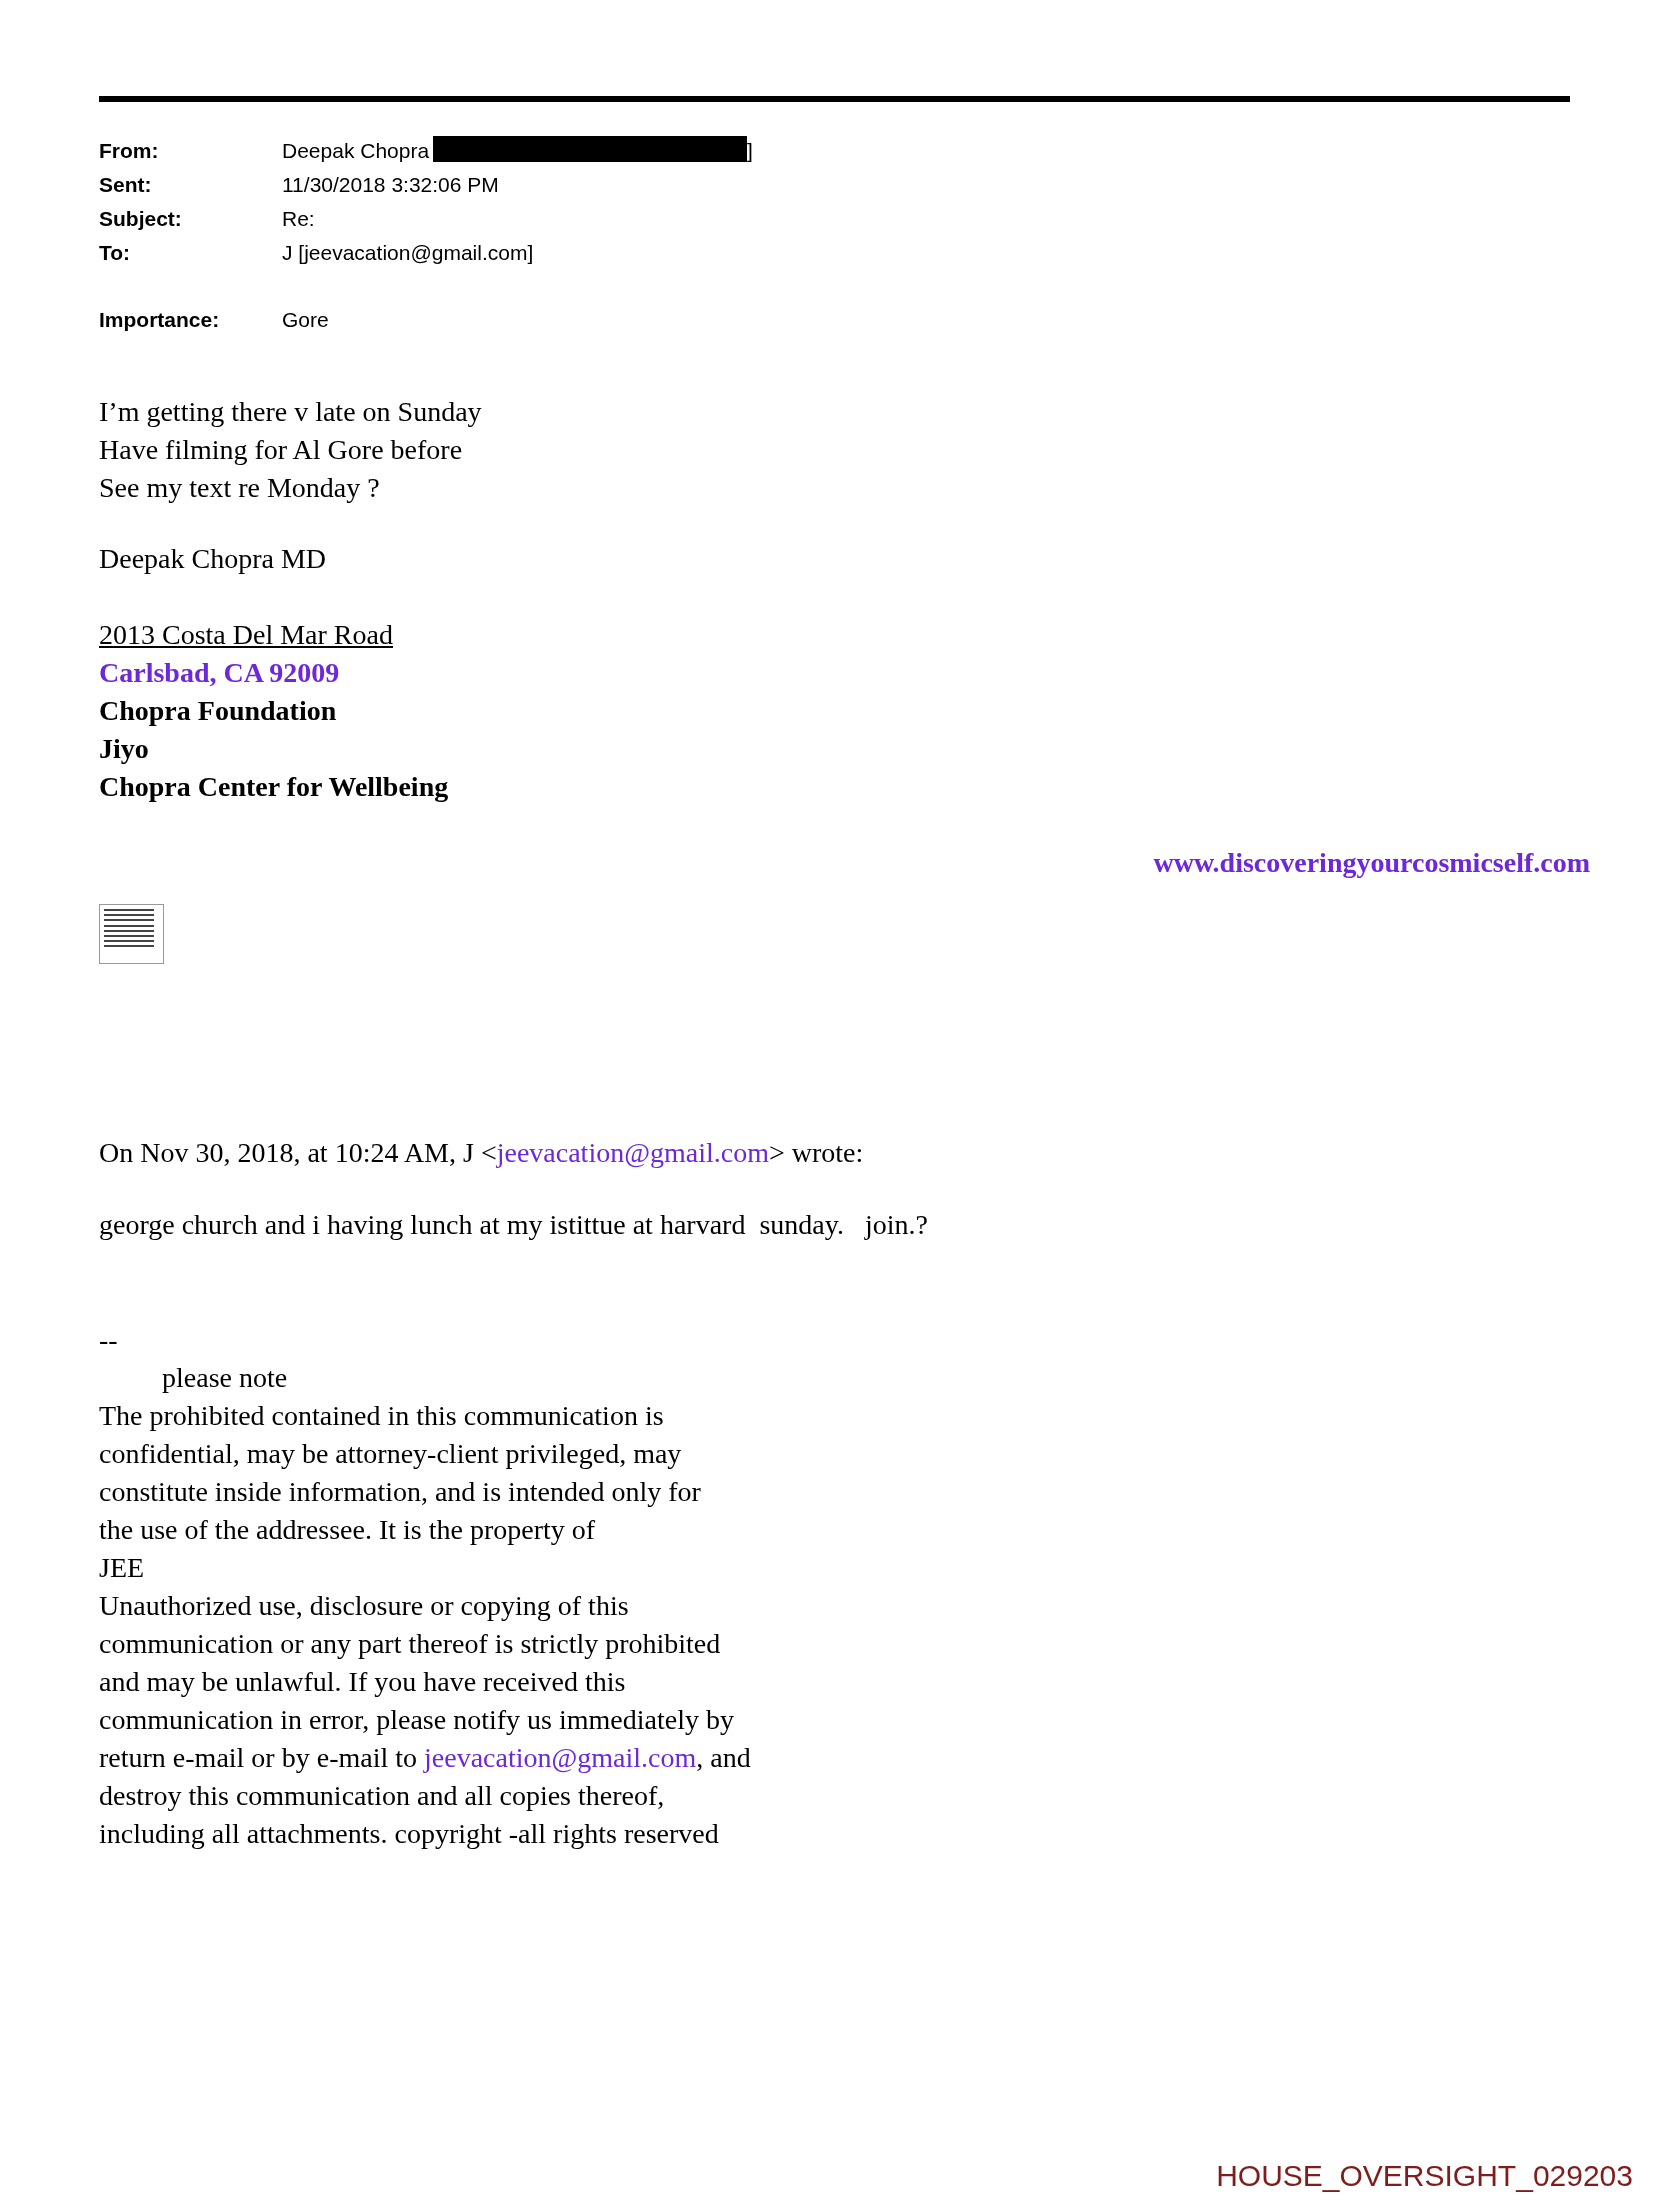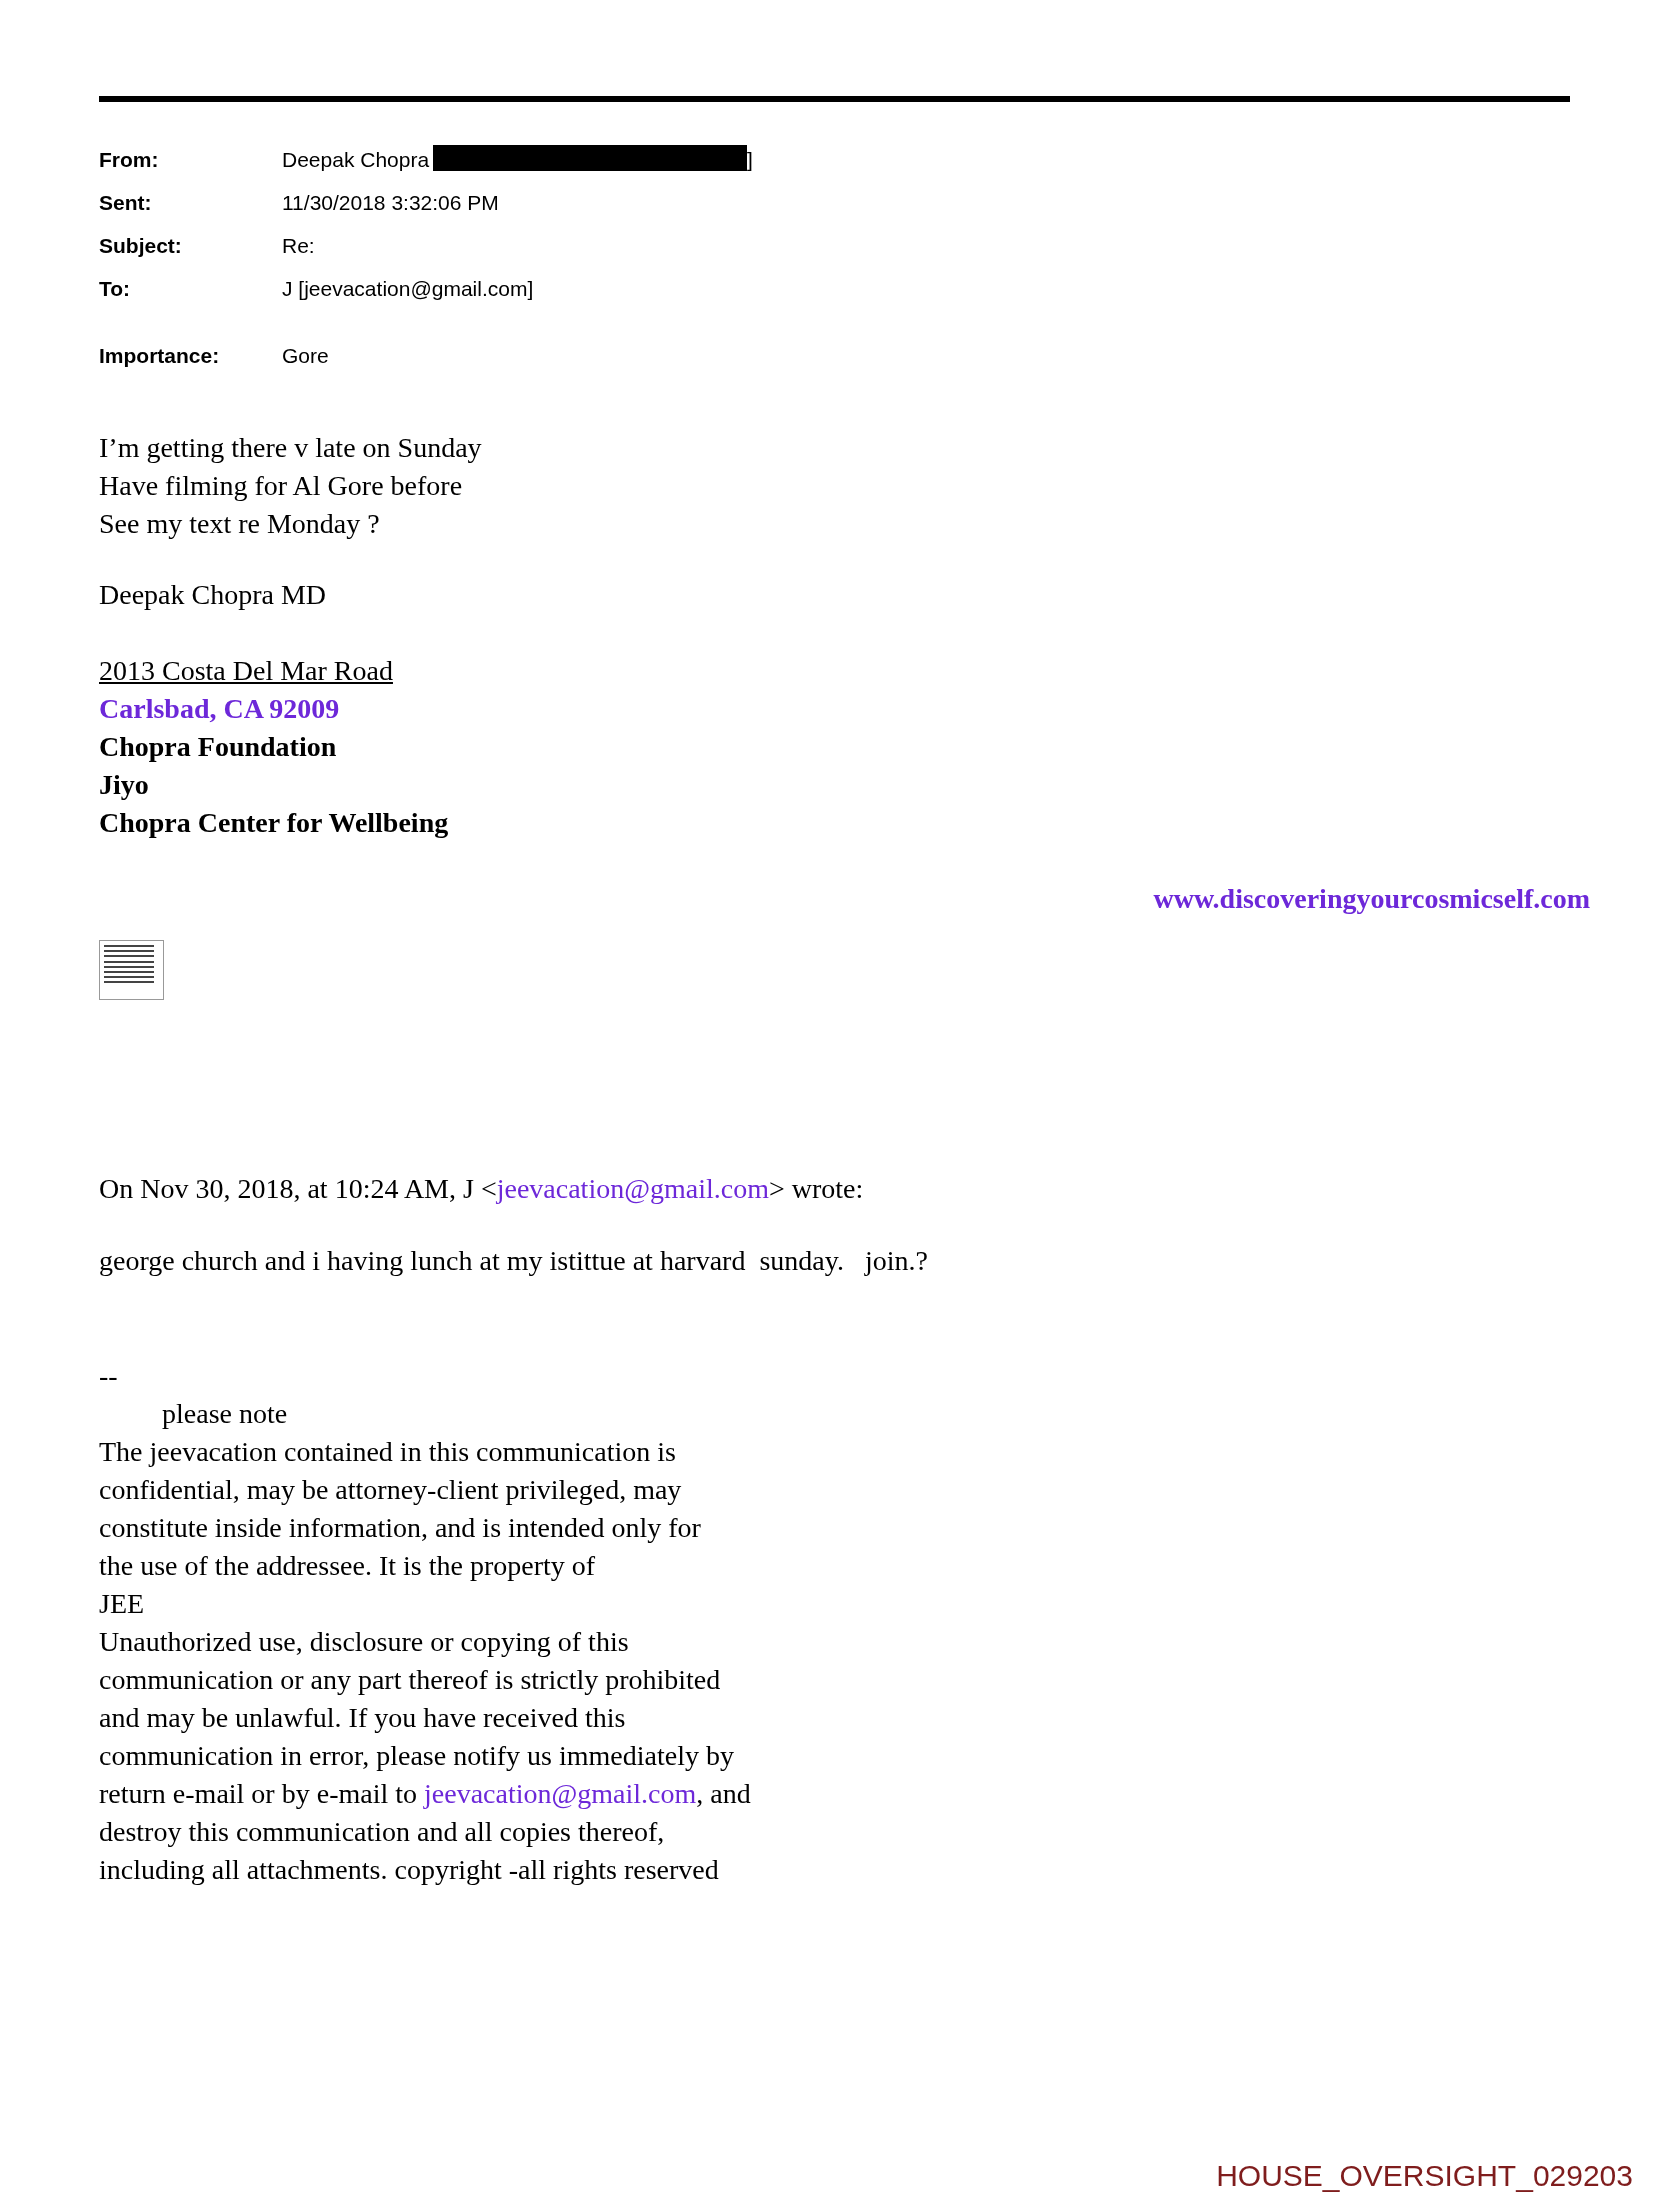--- a/index.html
+++ b/index.html
@@ -29,21 +29,21 @@
     left: 99px;
     top: 134px;
     right: 79px;
   }
   
   .hdr {
     font-family: "Liberation Sans", sans-serif;
     font-size: 21px;
     line-height: 34px;
   }
-  .hdr-row { white-space: nowrap; margin-top: 9px; }
+  .hdr-row { white-space: nowrap; }
   .hdr-label {
     display: inline-block;
     width: 183px;
     font-weight: bold;
   }
   .redaction {
     display: inline-block;
     width: 314px;
     height: 26px;
     background: #000000;
@@ -173,21 +173,21 @@
 
     <div class="quoted-header">
       <span>On Nov 30, 2018, at 10:24 AM, J &lt;</span><span class="link">jeevacation@gmail.com</span><span>&gt; wrote:</span>
     </div>
 
     <div class="quoted-message">george church and i having lunch at my istittue at harvard  sunday.   join.?</div>
 
     <div class="tail-block">
       <div>--</div>
       <div class="note-line">please note</div>
-      <div>The jeevacation contained in this communication is</div>
+      <div>The prohibited contained in this communication is</div>
       <div>confidential, may be attorney-client privileged, may</div>
       <div>constitute inside information, and is intended only for</div>
       <div>the use of the addressee. It is the property of</div>
       <div>JEE</div>
       <div>Unauthorized use, disclosure or copying of this</div>
       <div>communication or any part thereof is strictly prohibited</div>
       <div>and may be unlawful. If you have received this</div>
       <div>communication in error, please notify us immediately by</div>
       <div>
         <span>return e-mail or by e-mail to </span><span class="link">jeevacation@gmail.com</span><span>, and</span>

